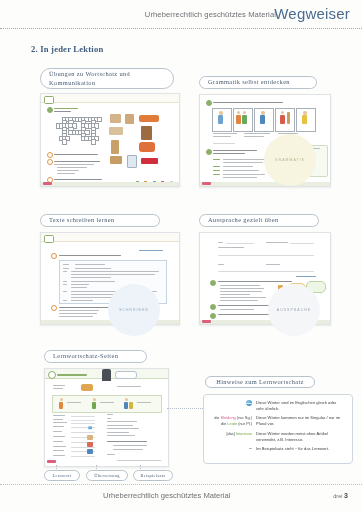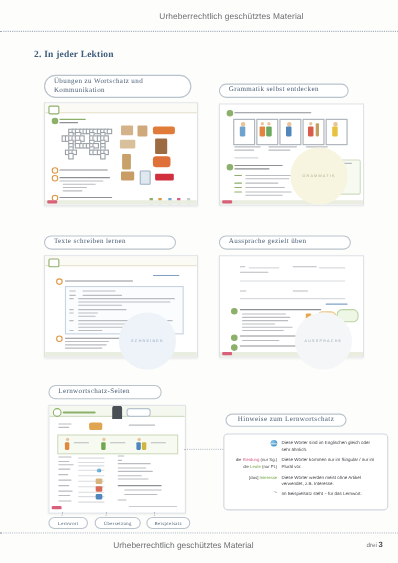--- a/index.html
+++ b/index.html
@@ -148,20 +148,21 @@
     border-top:1px dotted #b9c2cb;
   }
 </style>
 </head>
 <body>
 
 <div class="page">
 
   <div class="hdr">
     <div class="hdr-copy">Urheberrechtlich geschütztes Material</div>
+    <div class="hdr-title">Wegweiser</div>
   </div>
   <div class="rule"></div>
 
   <div class="sec-title">2. In jeder Lektion</div>
 
   <div class="pill" style="left:40px;top:68px;width:134px;height:21px;">Übungen zu Wortschatz und Kommunikation</div>
 
   <div class="shot" style="left:40px;top:93px;width:138px;height:92px;">
     <div class="topbar"></div>
     <div class="numtab"></div>

